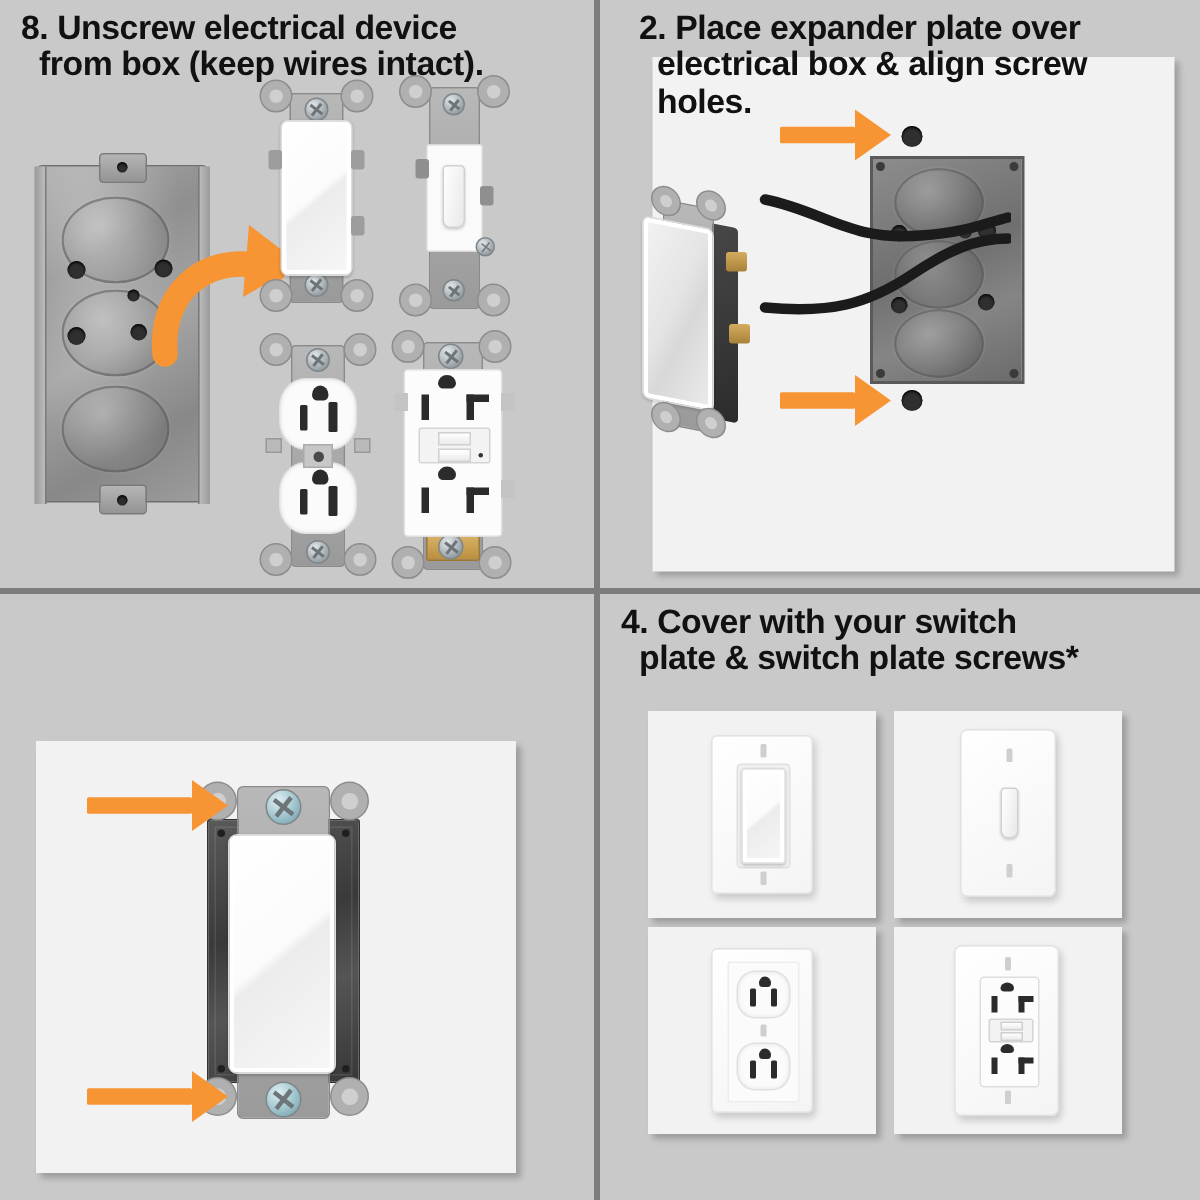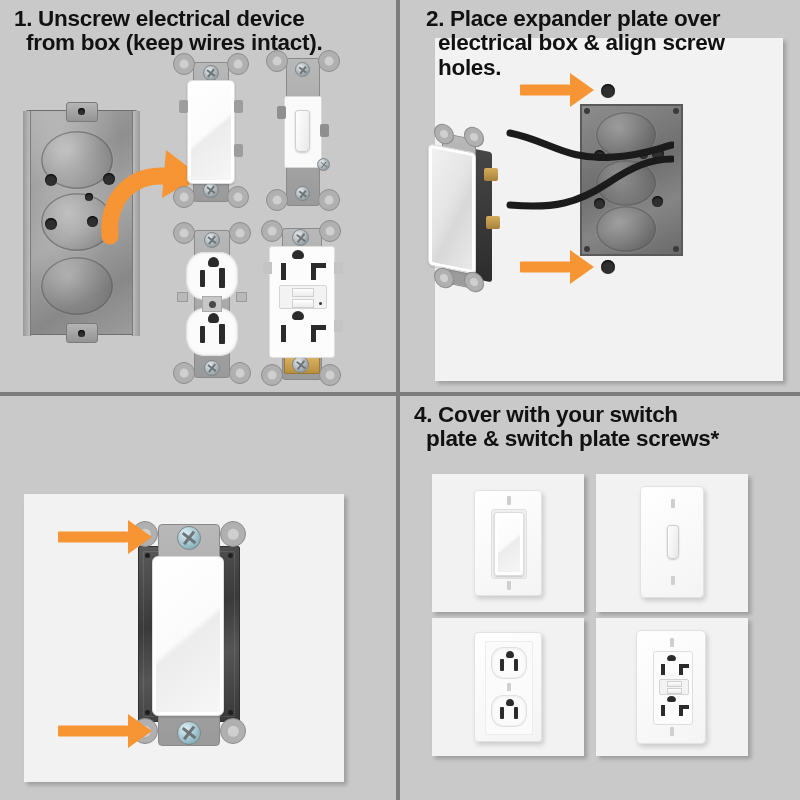--- a/index.html
+++ b/index.html
@@ -141,21 +141,21 @@
 </style>
 </head>
 <body>
 
 <div id="root">
 
   <div class="divider" id="div-v"></div>
   <div class="divider" id="div-h"></div>
 
   <div class="panel" id="panel-1">
-    <div class="step-title" style="white-space:pre-line;">1. Unscrew electrical device
+    <div class="step-title" style="white-space:pre-line;">8. Unscrew electrical device
 from box (keep wires intact).</div>
 
     <div class="metalbox" style="left:24px; top:110px; width:115px; height:225px; border-radius:4px;">
       <div class="knockout" style="left:16px; top:20px; width:72px; height:58px;"></div>
       <div class="knockout" style="left:16px; top:82px; width:72px; height:58px;"></div>
       <div class="knockout" style="left:16px; top:146px; width:72px; height:58px;"></div>
       <div class="hole" style="left:20px; top:63px; width:12px; height:12px;"></div>
       <div class="hole" style="left:78px; top:62px; width:12px; height:12px;"></div>
       <div class="hole" style="left:20px; top:107px; width:12px; height:12px;"></div>
       <div class="hole" style="left:60px; top:82px; width:8px; height:8px;"></div>

